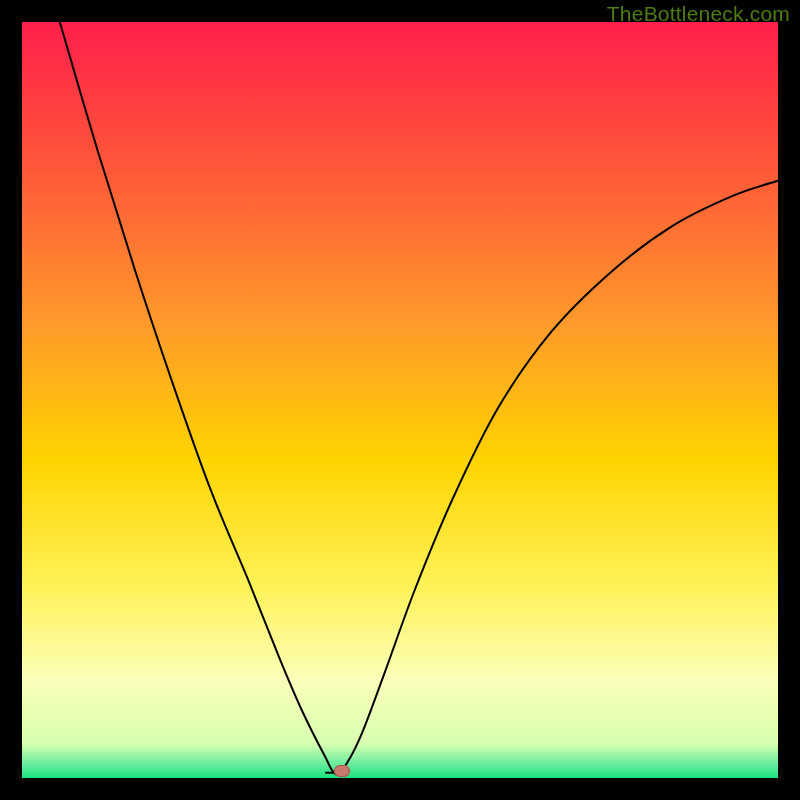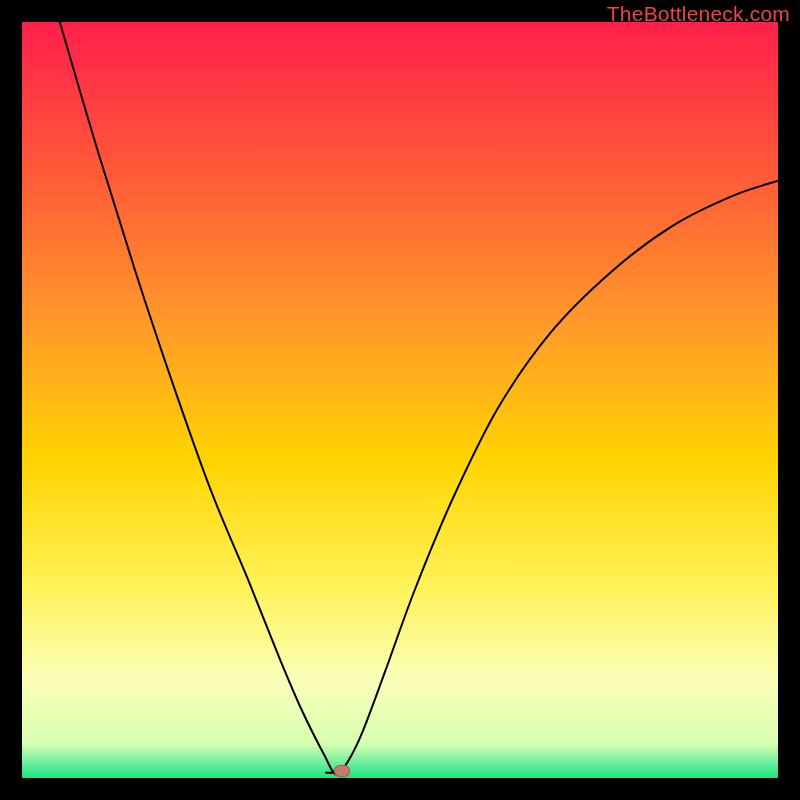--- a/index.html
+++ b/index.html
@@ -37,21 +37,21 @@
     position: absolute;
     width: 16px;
     height: 12px;
     border-radius: 6px;
     transform: translate(-50%, -50%);
   }
   .watermark {
     position: absolute;
     top: 2px;
     right: 10px;
-    color: #ef4444;
+    color: #4d7c0f;
     font-size: 21px;
     letter-spacing: 0.2px;
     font-weight: 500;
   }
 </style>
 </head>
 <body>
 
 <div class="stage">
   <div class="watermark">TheBottleneck.com</div>

